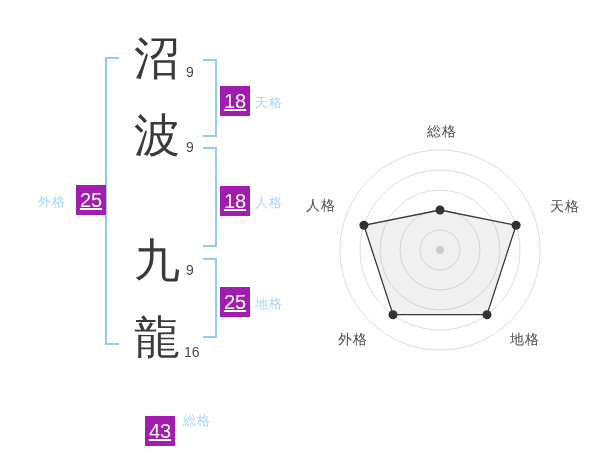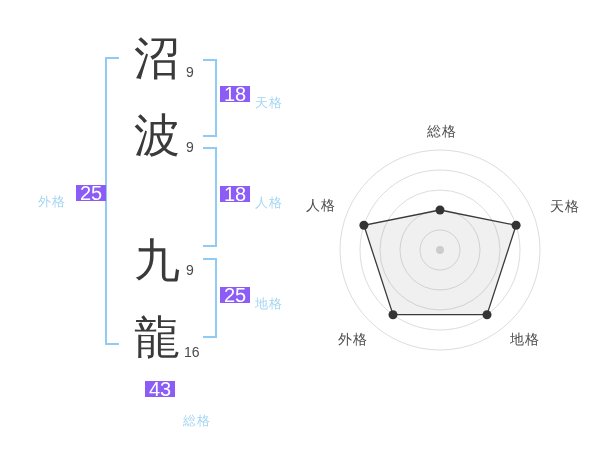--- a/index.html
+++ b/index.html
@@ -14,21 +14,21 @@
   }
   .strokes{
     position:absolute;font-size:14px;color:#4a4a4a;
   }
   
   .bracket{position:absolute;border:2px solid #8fcbf2;}
   .bracket.left-open{border-right:none;width:12px;}
   .bracket.right-open{border-left:none;width:12px;}
   
   .badge{
-    position:absolute;width:30px;height:16px;background:#8b5cf6;color:#ffffff;
+    position:absolute;width:30px;height:30px;background:#a21caf;color:#ffffff;
     font-size:20px;display:flex;align-items:center;justify-content:center;text-decoration:underline;
   }
   .badge-label{
     position:absolute;font-size:13px;color:#a5d6f3;letter-spacing:1px;
   }
   
   .radar-svg{position:absolute;left:330px;top:140px;}
   .radar-label{
     position:absolute;font-size:14px;color:#4d4d4d;letter-spacing:1px;
     transform:translate(-50%,-50%);white-space:nowrap;
@@ -60,21 +60,21 @@
 
   <div class="badge" style="left:220px;top:86px;">18</div>
   <div class="badge-label" style="left:255px;top:94px;">天格</div>
 
   <div class="badge" style="left:220px;top:186px;">18</div>
   <div class="badge-label" style="left:255px;top:194px;">人格</div>
 
   <div class="badge" style="left:220px;top:287px;">25</div>
   <div class="badge-label" style="left:255px;top:295px;">地格</div>
 
-  <div class="badge" style="left:145px;top:381px;text-align:center;">43</div>
+  <div class="badge" style="left:145px;top:416px;text-align:center;">43</div>
   <div class="badge-label" style="left:183px;top:412px;">総格</div>
 
   <svg class="radar-svg" id="radar" width="220" height="220" viewBox="0 0 220 220">
       <circle cx="110" cy="110" r="20" fill="none" stroke="#dddddd" stroke-width="1"></circle>
       <circle cx="110" cy="110" r="40" fill="none" stroke="#dddddd" stroke-width="1"></circle>
       <circle cx="110" cy="110" r="60" fill="none" stroke="#dddddd" stroke-width="1"></circle>
       <circle cx="110" cy="110" r="80" fill="none" stroke="#dddddd" stroke-width="1"></circle>
       <circle cx="110" cy="110" r="100" fill="none" stroke="#dddddd" stroke-width="1"></circle>
       <polygon points="110.0,70.0 186.1,85.3 157.0,174.7 63.0,174.7 33.9,85.3" fill="rgba(130,130,130,0.12)" stroke="#3a3a3a" stroke-width="1.3"></polygon>
       <circle cx="110" cy="110" r="4" fill="#cccccc"></circle>

